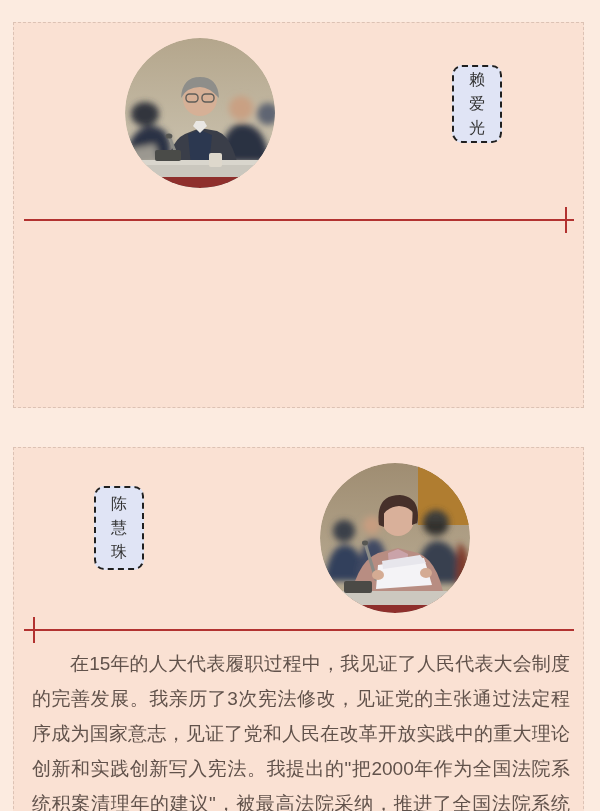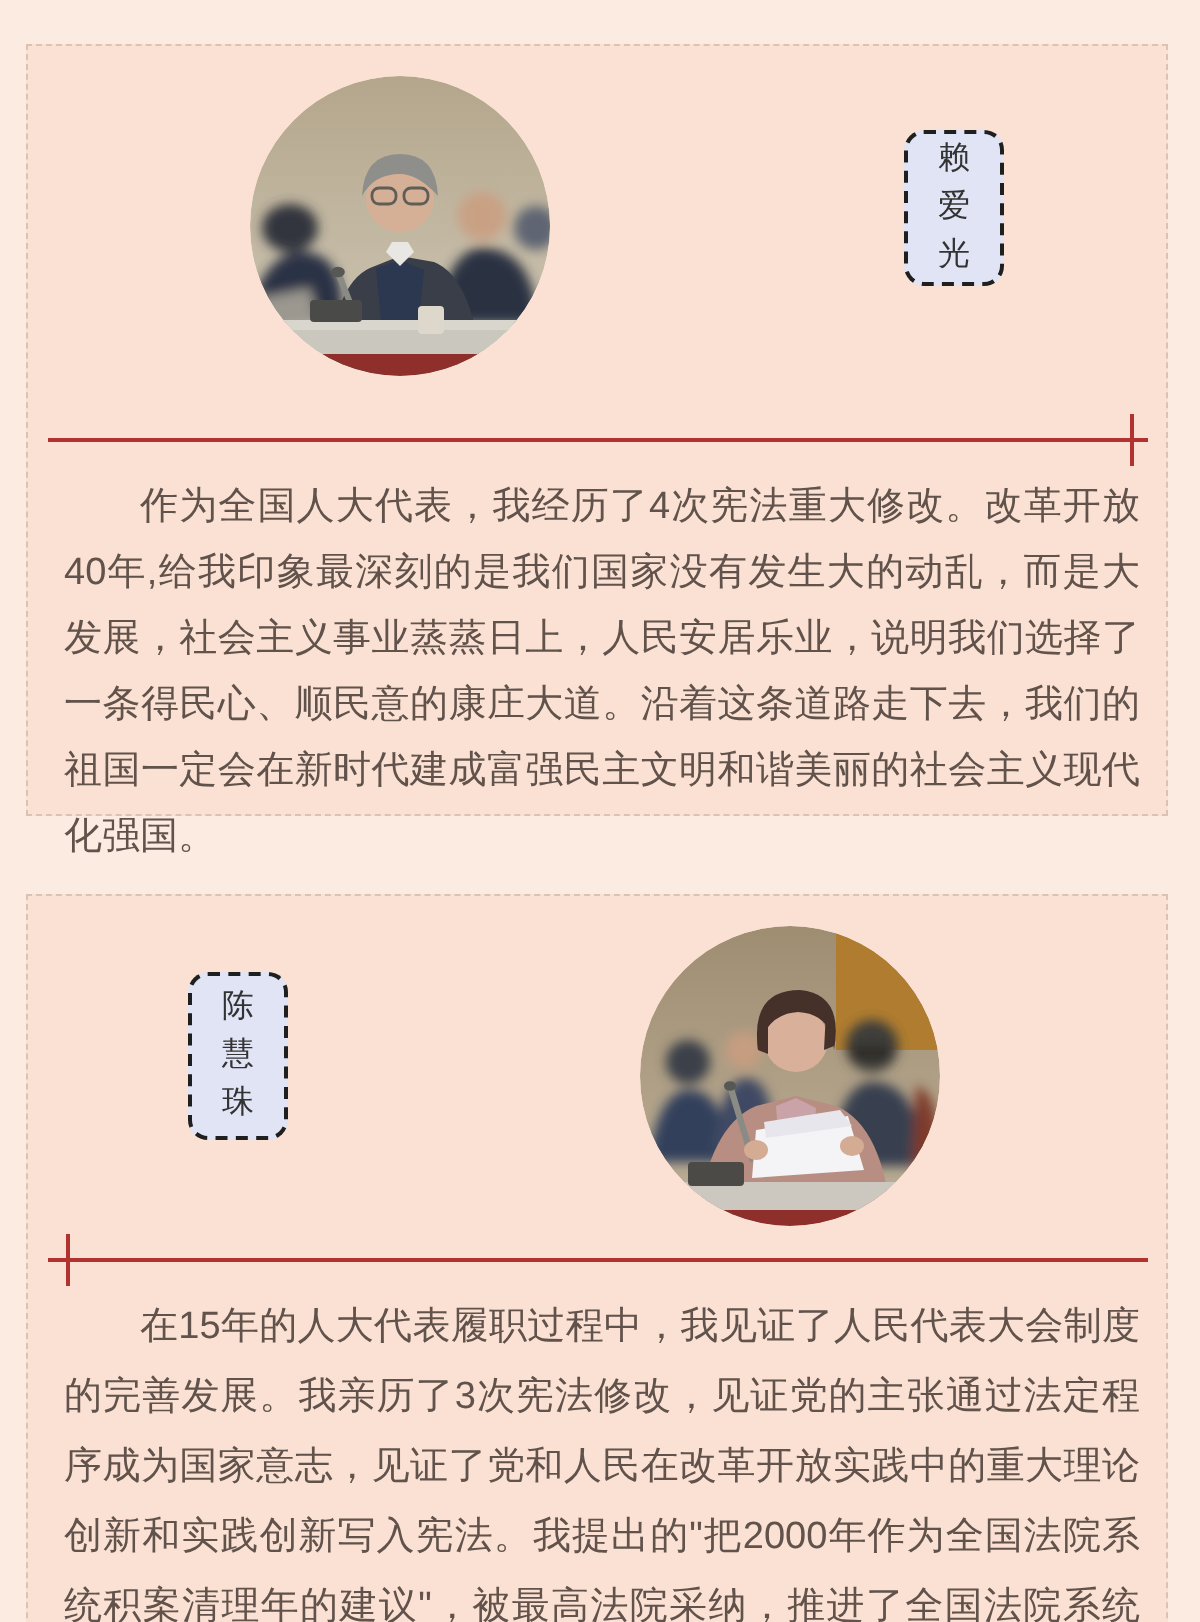--- a/index.html
+++ b/index.html
@@ -98,21 +98,20 @@
   <div class="name-box">
     <span>赖</span>
     <span>爱</span>
     <span>光</span>
   </div>
 
   <div class="divider">
     <div class="tick right"></div>
   </div>
 
-  <p class="quote">作为全国人大代表，我经历了4次宪法重大修改。改革开放40年,给我印象最深刻的是我们国家没有发生大的动乱，而是大发展，社会主义事业蒸蒸日上，人民安居乐业，说明我们选择了一条得民心、顺民意的康庄大道。沿着这条道路走下去，我们的祖国一定会在新时代建成富强民主文明和谐美丽的社会主义现代化强国。</p>
 </section>
 
 <section class="card" id="card2">
 
   <div class="name-box">
     <span>陈</span>
     <span>慧</span>
     <span>珠</span>
   </div>
 

